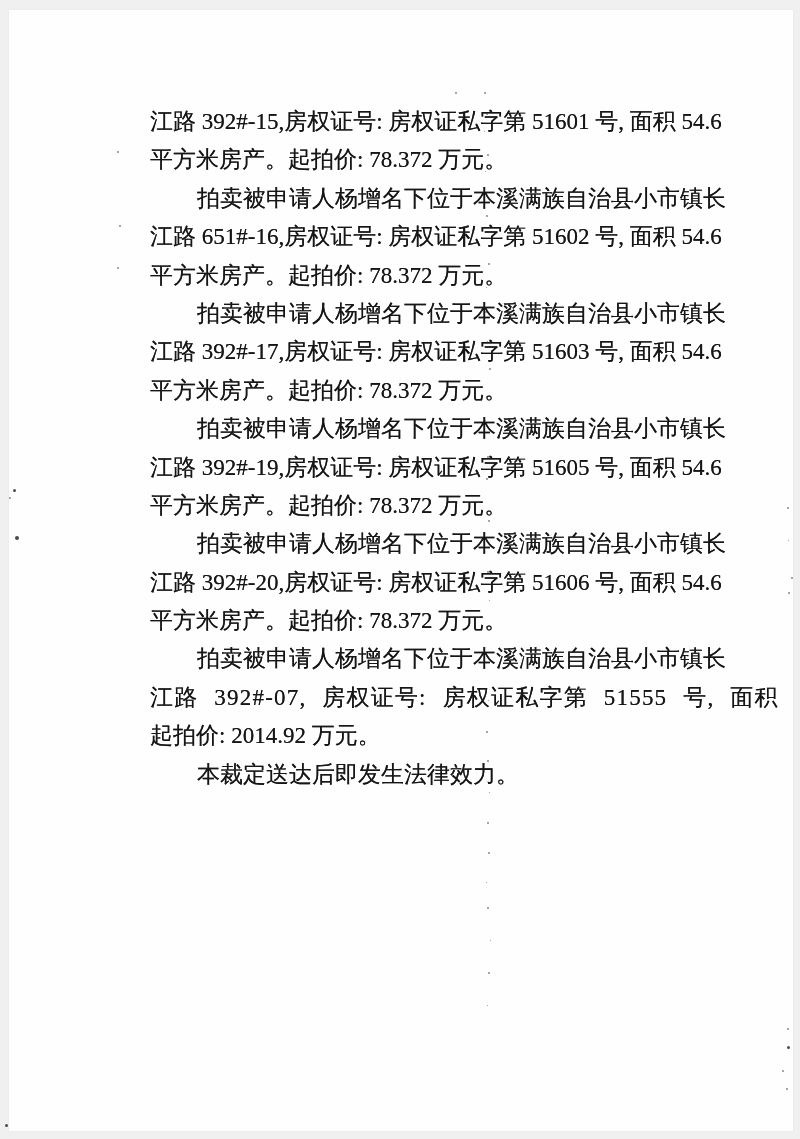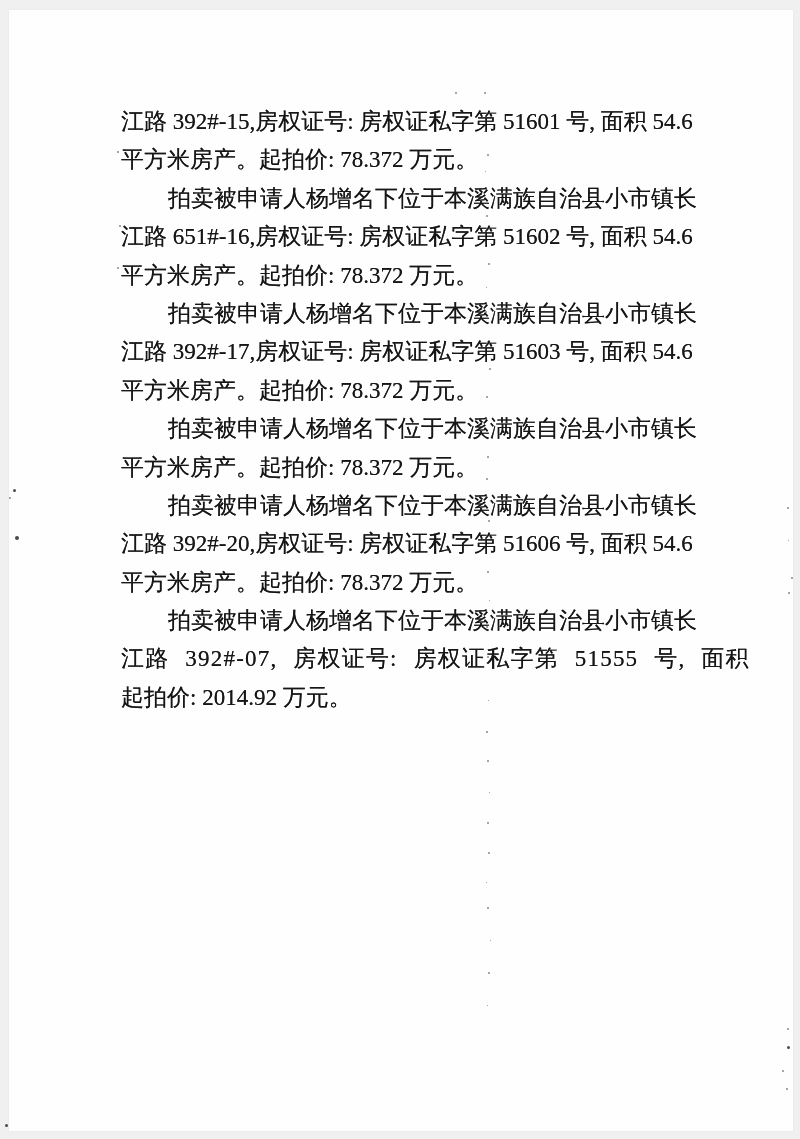--- a/index.html
+++ b/index.html
@@ -12,47 +12,49 @@
     position:absolute;left:9px;top:10px;right:7px;bottom:8px;
     background:#fefefe;
     box-shadow:0 0 2px rgba(0,0,0,0.06);
   }
   .doc{
     position:absolute;left:112px;top:93px;width:585px;
     font-size:23px;line-height:38.4px;color:#161616;
     text-shadow:0 0 0.6px rgba(20,20,20,0.8);
     white-space:nowrap;
   }
-  .ln{height:38.4px;}
+  .ln{height:38.4px;margin-left:29px;}
   .indent{padding-left:47px;}
   .wide{word-spacing:9px;letter-spacing:1.2px;text-align:right;}
   .sp2{letter-spacing:0.6px;}
   .speck{position:absolute;background:#2a2a2a;border-radius:50%;}
 </style>
 </head>
 <body>
 
 <div class="page">
   <div class="doc">
     <div class="ln">江路 392#-15,房权证号: 房权证私字第 51601 号, 面积 54.6</div>
     <div class="ln">平方米房产。起拍价: 78.372 万元。</div>
     <div class="ln indent">拍卖被申请人杨增名下位于本溪满族自治县小市镇长</div>
     <div class="ln">江路 651#-16,房权证号: 房权证私字第 51602 号, 面积 54.6</div>
     <div class="ln">平方米房产。起拍价: 78.372 万元。</div>
     <div class="ln indent">拍卖被申请人杨增名下位于本溪满族自治县小市镇长</div>
     <div class="ln">江路 392#-17,房权证号: 房权证私字第 51603 号, 面积 54.6</div>
     <div class="ln">平方米房产。起拍价: 78.372 万元。</div>
     <div class="ln indent">拍卖被申请人杨增名下位于本溪满族自治县小市镇长</div>
+    <div class="ln">江路 392#-19,房权证号: 房权证私字第 51605 号, 面积 54.6</div>
     <div class="ln">平方米房产。起拍价: 78.372 万元。</div>
     <div class="ln indent">拍卖被申请人杨增名下位于本溪满族自治县小市镇长</div>
     <div class="ln">江路 392#-20,房权证号: 房权证私字第 51606 号, 面积 54.6</div>
     <div class="ln">平方米房产。起拍价: 78.372 万元。</div>
     <div class="ln indent">拍卖被申请人杨增名下位于本溪满族自治县小市镇长</div>
     <div class="ln wide">江路 392#-07, 房权证号: 房权证私字第 51555 号, 面积</div>
     <div class="ln">起拍价: 2014.92 万元。</div>
+    <div class="ln indent">本裁定送达后即发生法律效力。</div>
   </div>
 </div>
 
 <div id="artifacts">
     <div class="speck" style="left: 484px; top: 92px; width: 2px; height: 2px; opacity: 0.55;"></div>
     <div class="speck" style="left: 455px; top: 92px; width: 2px; height: 2px; opacity: 0.55;"></div>
     <div class="speck" style="left: 486px; top: 113px; width: 2px; height: 2px; opacity: 0.55;"></div>
     <div class="speck" style="left: 484px; top: 131px; width: 1px; height: 1px; opacity: 0.55;"></div>
     <div class="speck" style="left: 487px; top: 154px; width: 2px; height: 2px; opacity: 0.55;"></div>
     <div class="speck" style="left: 485px; top: 171px; width: 1px; height: 1px; opacity: 0.55;"></div>

